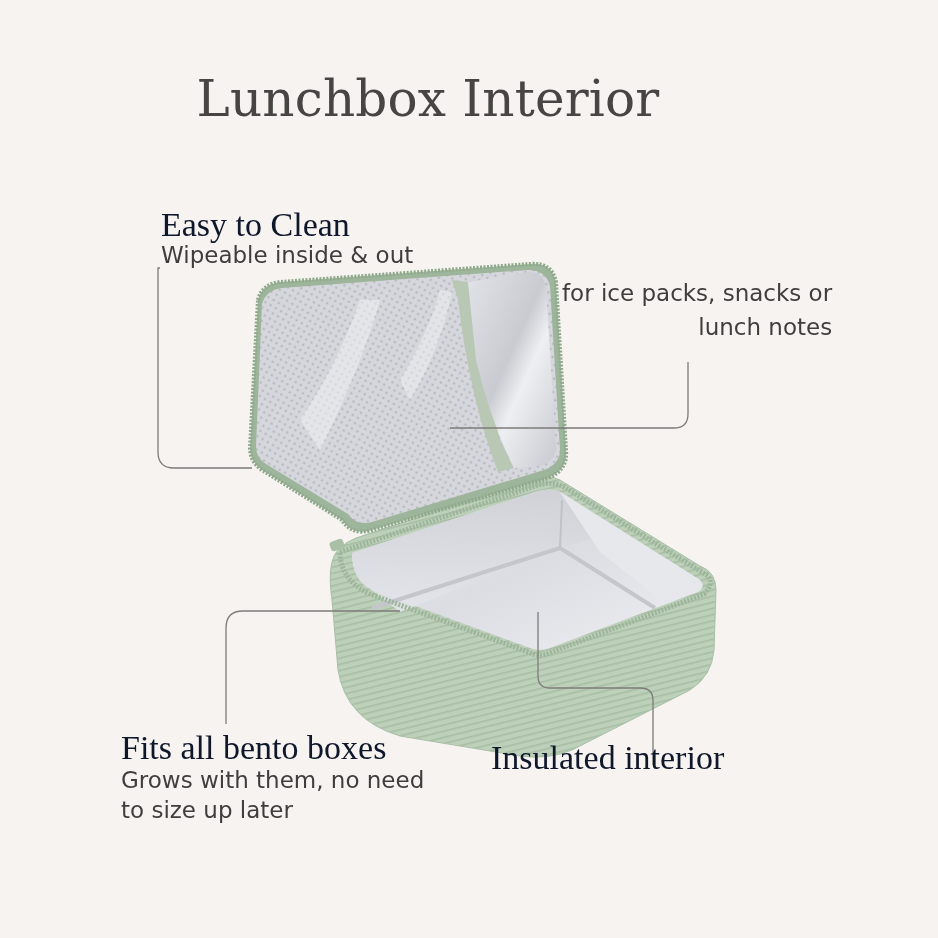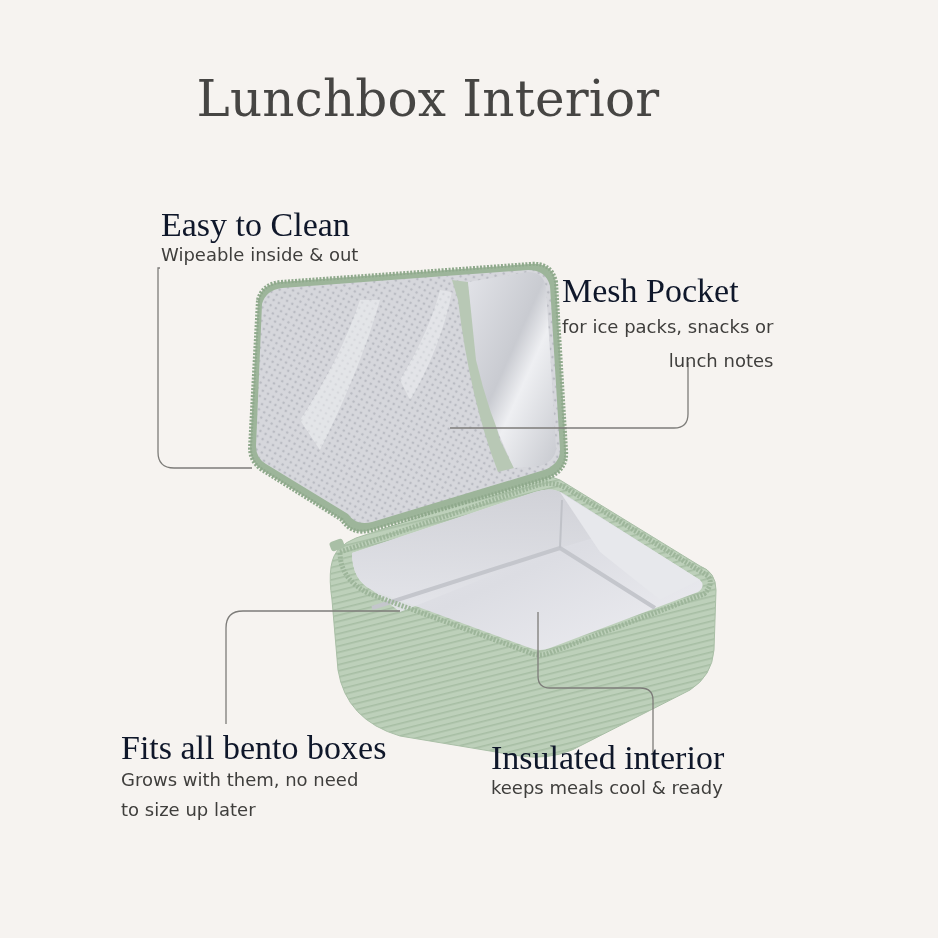--- a/index.html
+++ b/index.html
@@ -16,21 +16,21 @@
     font-size: 50px; letter-spacing: 0.2px; color: #464543;
     line-height: 1;
   }
   .callout { position: absolute; }
   .callout .head {
     font-family: "Liberation Serif", "DejaVu Serif", serif;
     font-size: 34px; line-height: 1; color: #0f172a; white-space: nowrap;
   }
   .callout .sub {
     font-family: "DejaVu Sans", "Liberation Sans", sans-serif;
-    font-size: 18px; line-height: 30px; color: #3f3e3c; white-space: nowrap;
+    font-size: 23px; line-height: 30px; color: #3f3e3c; white-space: nowrap;
   }
   #c-clean { left: 161px; top: 208px; }
   #c-clean .sub { margin-top: 1px; line-height: 24px; }
   #c-mesh { left: 562px; top: 274px; }
   #c-mesh .sub { margin-top: 4px; text-align: right; }
   #c-bento { left: 121px; top: 731px; }
   #c-bento .sub { margin-top: 0px; }
   #c-insul { left: 491px; top: 741px; }
   #c-insul .sub { margin-top: 0px; line-height: 26px; }
   svg.art { position: absolute; left: 0; top: 0; }
@@ -105,27 +105,25 @@
     <path d="M538 612 L538 676 Q538 688 550 688 L640 688 Q653 688 653 700 L653 765"></path>
   </g>
 </svg>
 
 <div class="callout" id="c-clean">
   <div class="head">Easy to Clean</div>
   <div class="sub">Wipeable inside &amp; out</div>
 </div>
 
 <div class="callout" id="c-mesh">
-  <div class="head">Mesh Pocket</div>
   <div class="sub">for ice packs, snacks or</div>
   <div class="sub">lunch notes</div>
 </div>
 
 <div class="callout" id="c-bento">
   <div class="head">Fits all bento boxes</div>
   <div class="sub">Grows with them, no need</div>
   <div class="sub">to size up later</div>
 </div>
 
 <div class="callout" id="c-insul">
   <div class="head">Insulated interior</div>
-  <div class="sub">keeps meals cool &amp; ready</div>
 </div>
 
 </body></html>

